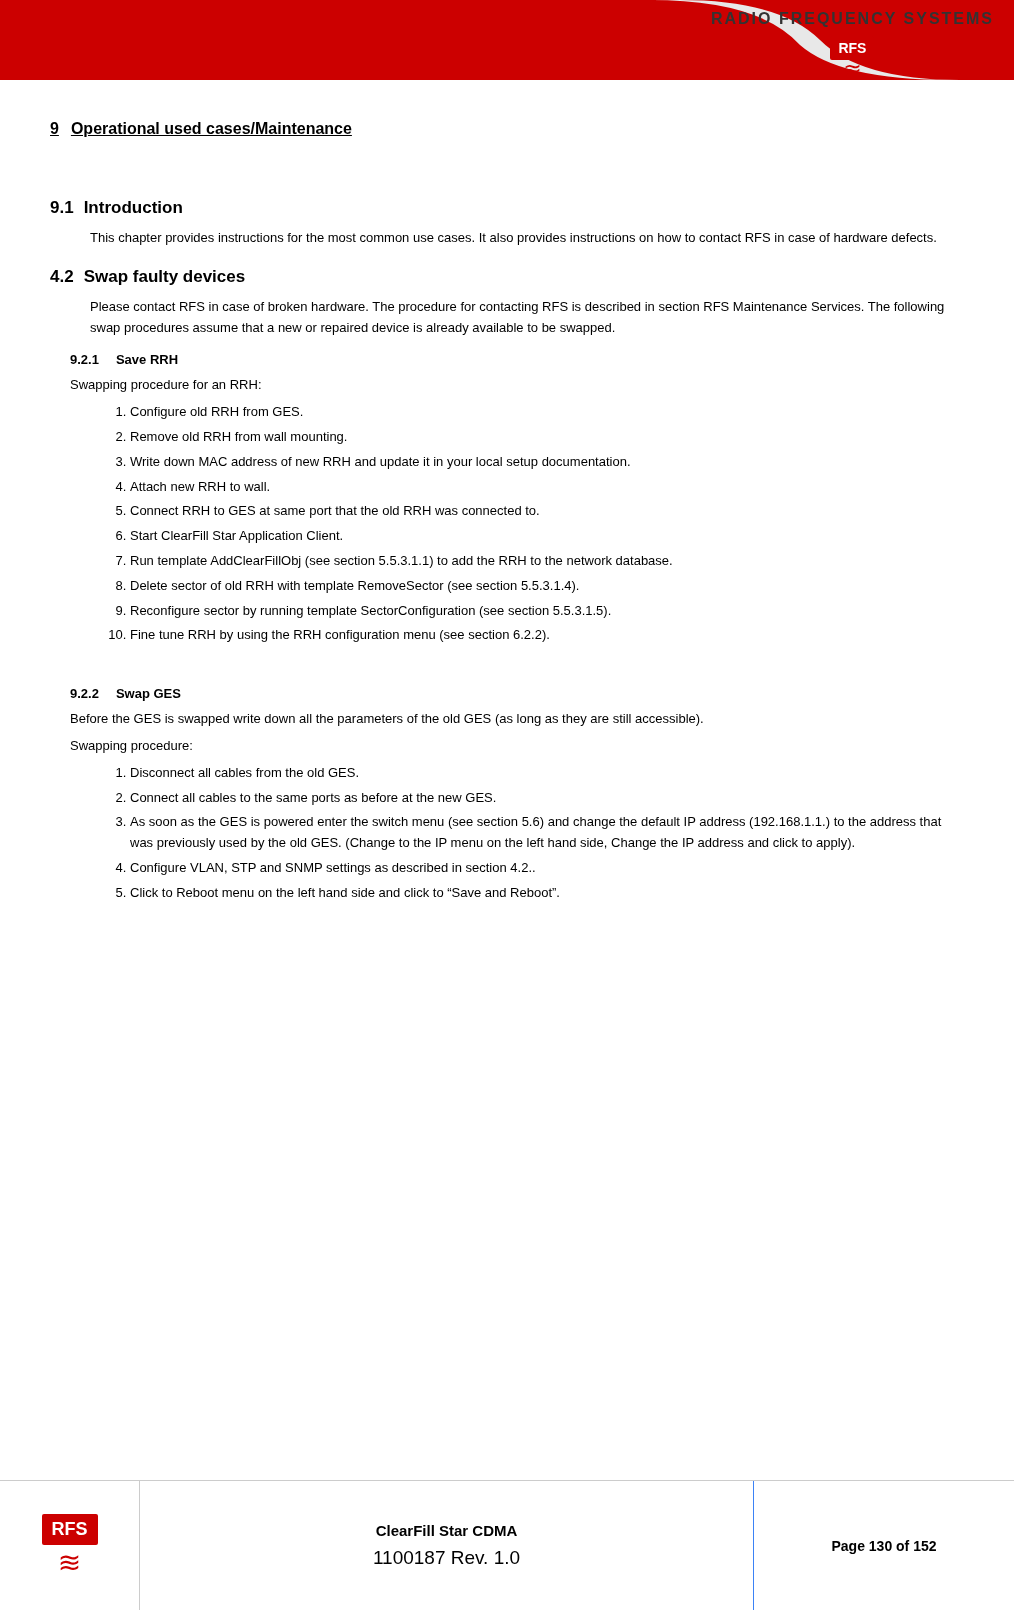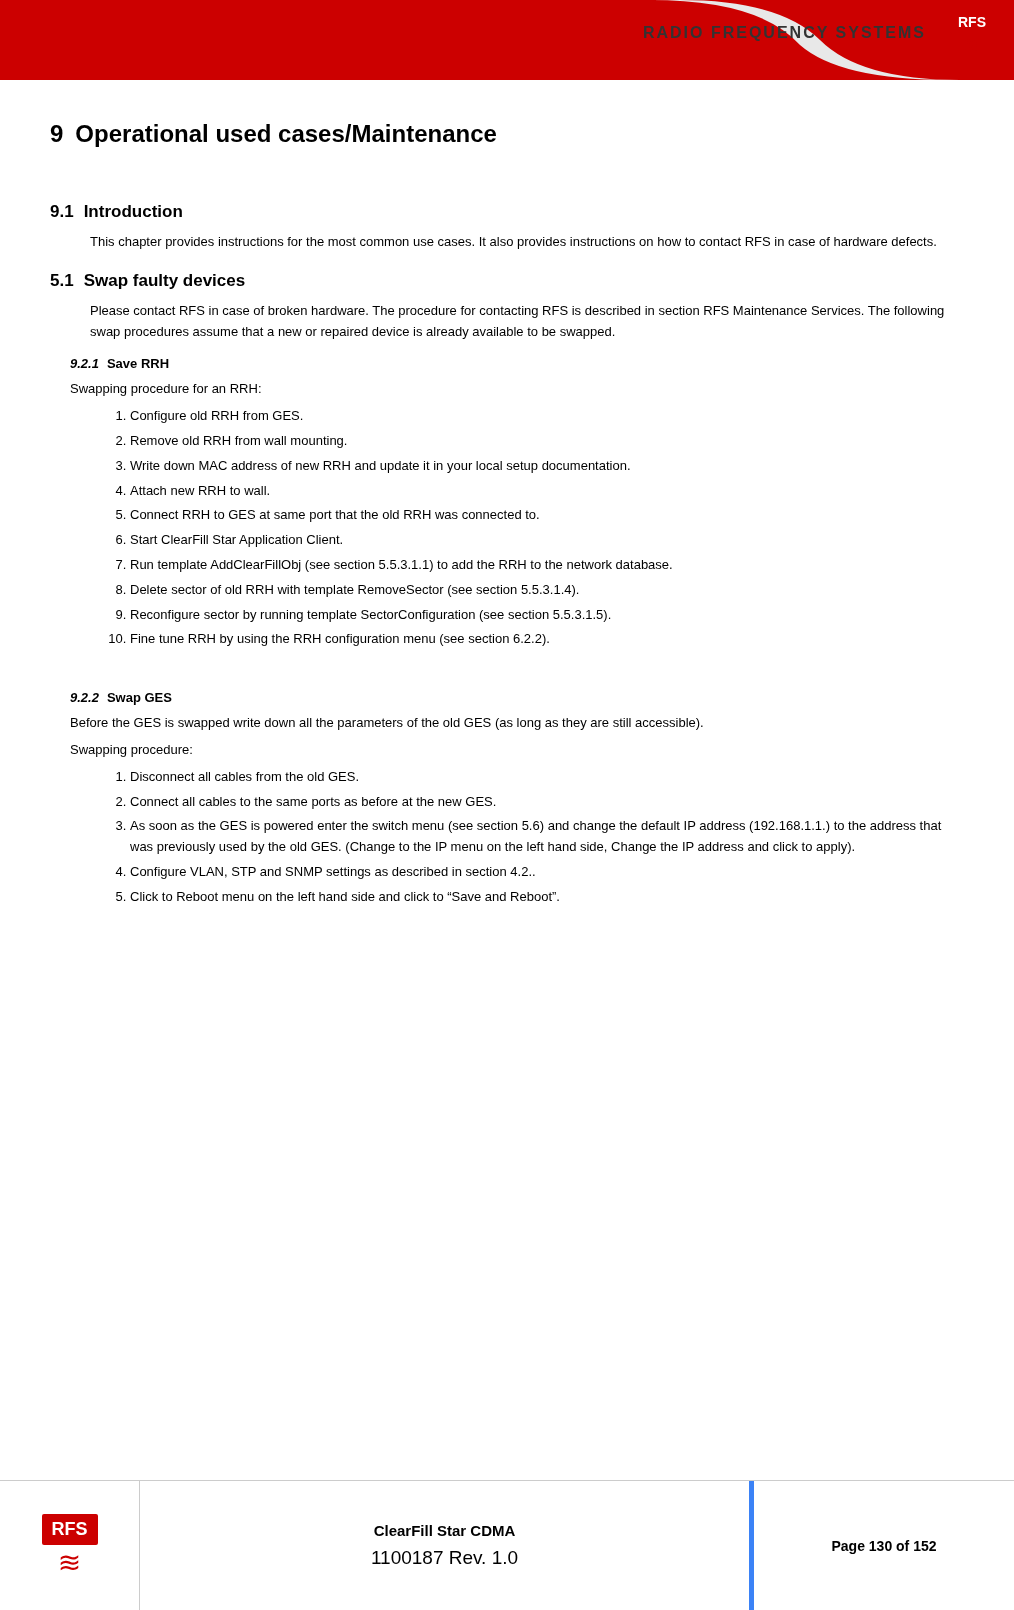--- a/index.html
+++ b/index.html
@@ -53,23 +53,24 @@
       line-height: 1;
     }
 
     
     .content {
       padding: 30px 50px 20px 50px;
     }
 
     
     .section-h1 {
-      font-size: 24px;
-      font-weight: bold;
-      margin-bottom: 20px;
+      font-size: 16px;
+      font-weight: bold;
+      text-decoration: underline;
+      margin-bottom: 26px;
       margin-top: 10px;
     }
     .section-h1 .num {
       margin-right: 12px;
     }
 
     
     .section-h2 {
       font-size: 17px;
       font-weight: bold;
@@ -82,22 +83,21 @@
 
     
     .section-h3 {
       font-size: 13px;
       font-weight: bold;
       margin-bottom: 8px;
       margin-top: 14px;
       margin-left: 20px;
     }
     .section-h3 .num {
-      margin-right: 8px;
-      font-style: italic;
+      margin-right: 17px;
     }
 
     .paragraph {
       margin-left: 40px;
       margin-bottom: 10px;
       line-height: 1.6;
     }
 
     .paragraph-noindent {
       margin-left: 20px;
@@ -147,21 +147,21 @@
       color: #cc0000;
       font-size: 28px;
       line-height: 1;
     }
     .footer-center {
       flex: 1;
       display: flex;
       flex-direction: column;
       align-items: center;
       justify-content: center;
-      border-right: 5px solid #3b82f6;
+      border-right: 1px solid #3b82f6;
       gap: 8px;
     }
     .footer-product {
       font-size: 15px;
       font-weight: bold;
     }
     .footer-rev {
       font-size: 19px;
     }
     .footer-right {
@@ -180,21 +180,21 @@
 </head>
 <body>
 
 <div class="header">
   <svg class="header-wave" viewBox="0 0 1014 80" preserveAspectRatio="none" xmlns="http://www.w3.org/2000/svg">
     <path d="M0,0 L680,0 Q780,0 820,40 Q860,80 960,80 L1014,80 L1014,0 Z" fill="#cc0000"></path>
     <path d="M0,0 L650,0 Q760,0 800,45 Q840,80 950,80 L0,80 Z" fill="#cc0000"></path>
   </svg>
   <div class="header-logo-area">
     <div style="text-align:right;">
-      <div style="display:flex;align-items:center;gap:24px;justify-content:flex-end;">
+      <div style="display:flex;align-items:center;gap:8px;justify-content:flex-end;flex-direction:column;">
         <span class="header-title-text">RADIO FREQUENCY SYSTEMS</span>
         <div style="display:flex;flex-direction:column;align-items:center;">
           <div class="rfs-logo-box">RFS</div>
           <div class="rfs-waves">≋</div>
         </div>
       </div>
     </div>
   </div>
 </div>
 
@@ -205,21 +205,21 @@
   </div>
 
   <div class="spacer"></div>
 
   <div class="section-h2">
     <span class="num">9.1</span><span>Introduction</span>
   </div>
   <div class="paragraph">This chapter provides instructions for the most common use cases. It also provides instructions on how to contact RFS in case of hardware defects.</div>
 
   <div class="section-h2">
-    <span class="num">5.1</span><span>Swap faulty devices</span>
+    <span class="num">4.2</span><span>Swap faulty devices</span>
   </div>
   <div class="paragraph">Please contact RFS in case of broken hardware. The procedure for contacting RFS is described in section RFS Maintenance Services. The following swap procedures assume that a new or repaired device is already available to be swapped.</div>
 
   <div class="section-h3">
     <span class="num">9.2.1</span><span>Save RRH</span>
   </div>
   <div class="paragraph-noindent">Swapping procedure for an RRH:</div>
   <ol>
     <li>Configure old RRH from GES.</li>
     <li>Remove old RRH from wall mounting.</li>

